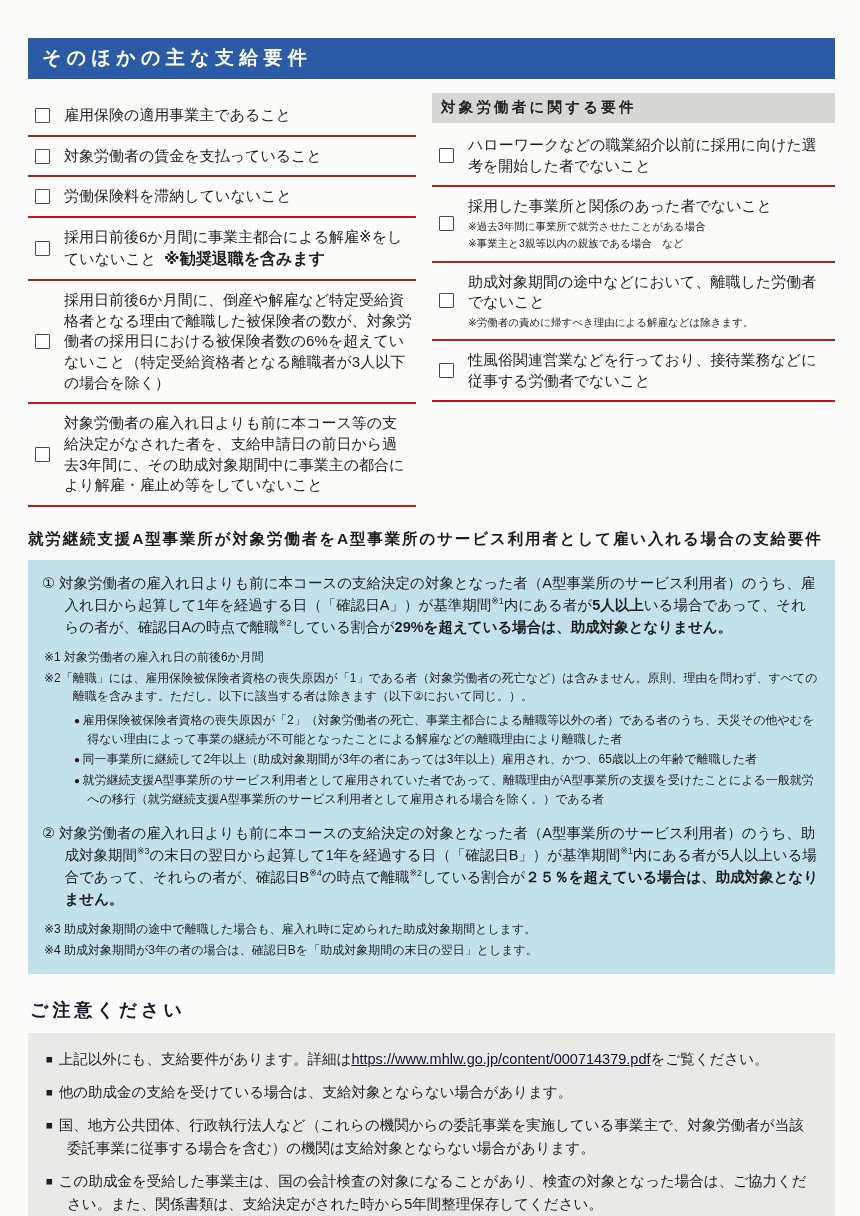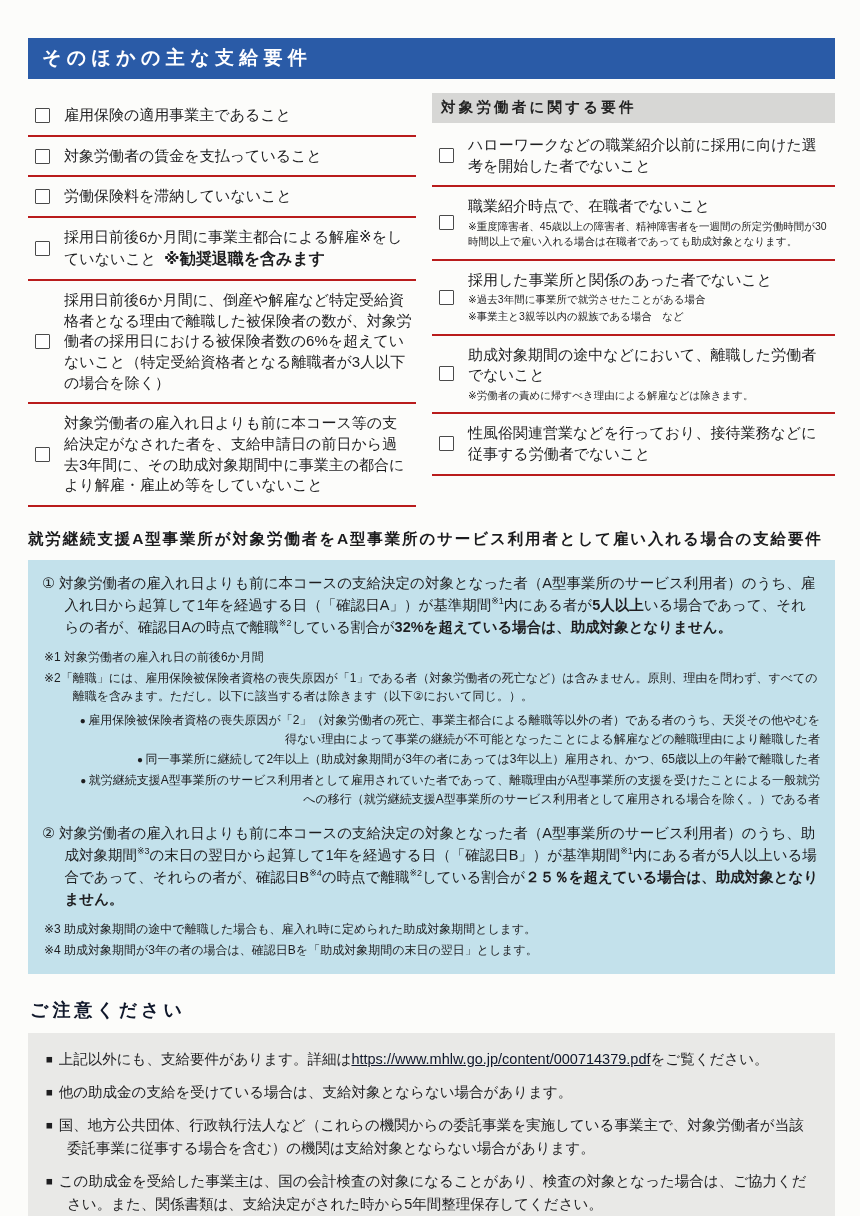--- a/index.html
+++ b/index.html
@@ -46,21 +46,21 @@
     font-size:14.5px; line-height:1.52;
     padding-left:1.55em; text-indent:-1.55em; margin-bottom:10px;
   }
   .box-note {
     font-size:12px; line-height:1.5;
     padding-left:2.4em; text-indent:-2.4em; margin:3px 0 3px 2px;
   }
   .box-bullets { margin:6px 0 14px 2.0em; }
   .box-bullet {
     font-size:12px; line-height:1.55;
-    padding-left:1.1em; text-indent:-1.1em; margin-bottom:2px;text-align:right;
+    padding-left:1.1em; text-indent:-1.1em; margin-bottom:2px;
   }
   .box-bullet::before { content:"●"; margin-right:0.25em; font-size:10px; }
   .b { font-weight:bold; }
   .sup { font-size:9px; vertical-align:super; }
   
   .caution-title {
     margin:24px 0 11px 2px; font-size:18px; font-weight:bold;
     letter-spacing:0.22em; color:#0f172a;
   }
   .caution-box { background:#e9e9e7; padding:15px 18px 12px; }
@@ -120,27 +120,20 @@
       <div class="col-header">対象労働者に関する要件</div>
       <div class="check-list">
 
         <div class="crow">
           <span class="cb"></span>
           <div class="ctext">
             <div>ハローワークなどの職業紹介以前に採用に向けた選考を開始した者でないこと</div>
           </div>
         </div>
 
-        <div class="crow">
-          <span class="cb"></span>
-          <div class="ctext">
-            <div>職業紹介時点で、在職者でないこと</div>
-            <div class="subnote">※重度障害者、45歳以上の障害者、精神障害者を一週間の所定労働時間が30時間以上で雇い入れる場合は在職者であっても助成対象となります。</div>
-          </div>
-        </div>
 
         <div class="crow">
           <span class="cb"></span>
           <div class="ctext">
             <div>採用した事業所と関係のあった者でないこと</div>
             <div class="subnote">※過去3年間に事業所で就労させたことがある場合</div>
             <div class="subnote">※事業主と3親等以内の親族である場合　など</div>
           </div>
         </div>
 
@@ -159,21 +152,21 @@
           </div>
         </div>
 
       </div>
     </div>
   </div>
 
   <div class="sec-title">就労継続支援A型事業所が対象労働者をA型事業所のサービス利用者として雇い入れる場合の支給要件</div>
 
   <div class="info-box">
-    <div class="box-para"><span>① 対象労働者の雇入れ日よりも前に本コースの支給決定の対象となった者（A型事業所のサービス利用者）のうち、雇入れ日から起算して1年を経過する日（「確認日A」）が基準期間</span><span class="sup">※1</span><span>内にある者が</span><span class="b">5人以上</span><span>いる場合であって、それらの者が、確認日Aの時点で離職</span><span class="sup">※2</span><span>している割合が</span><span class="b">32%を超えている場合は、助成対象となりません。</span></div>
+    <div class="box-para"><span>① 対象労働者の雇入れ日よりも前に本コースの支給決定の対象となった者（A型事業所のサービス利用者）のうち、雇入れ日から起算して1年を経過する日（「確認日A」）が基準期間</span><span class="sup">※1</span><span>内にある者が</span><span class="b">5人以上</span><span>いる場合であって、それらの者が、確認日Aの時点で離職</span><span class="sup">※2</span><span>している割合が</span><span class="b">29%を超えている場合は、助成対象となりません。</span></div>
     <div class="box-note">※1 対象労働者の雇入れ日の前後6か月間</div>
     <div class="box-note">※2「離職」には、雇用保険被保険者資格の喪失原因が「1」である者（対象労働者の死亡など）は含みません。原則、理由を問わず、すべての離職を含みます。ただし。以下に該当する者は除きます（以下②において同じ。）。</div>
     <div class="box-bullets">
       <div class="box-bullet">雇用保険被保険者資格の喪失原因が「2」（対象労働者の死亡、事業主都合による離職等以外の者）である者のうち、天災その他やむを得ない理由によって事業の継続が不可能となったことによる解雇などの離職理由により離職した者</div>
       <div class="box-bullet">同一事業所に継続して2年以上（助成対象期間が3年の者にあっては3年以上）雇用され、かつ、65歳以上の年齢で離職した者</div>
       <div class="box-bullet">就労継続支援A型事業所のサービス利用者として雇用されていた者であって、離職理由がA型事業所の支援を受けたことによる一般就労への移行（就労継続支援A型事業所のサービス利用者として雇用される場合を除く。）である者</div>
     </div>
     <div class="box-para"><span>② 対象労働者の雇入れ日よりも前に本コースの支給決定の対象となった者（A型事業所のサービス利用者）のうち、助成対象期間</span><span class="sup">※3</span><span>の末日の翌日から起算して1年を経過する日（「確認日B」）が基準期間</span><span class="sup">※1</span><span>内にある者が5人以上いる場合であって、それらの者が、確認日B</span><span class="sup">※4</span><span>の時点で離職</span><span class="sup">※2</span><span>している割合が</span><span class="b">２５％を超えている場合は、助成対象となりません。</span></div>
     <div class="box-note">※3 助成対象期間の途中で離職した場合も、雇入れ時に定められた助成対象期間とします。</div>
     <div class="box-note">※4 助成対象期間が3年の者の場合は、確認日Bを「助成対象期間の末日の翌日」とします。</div>

